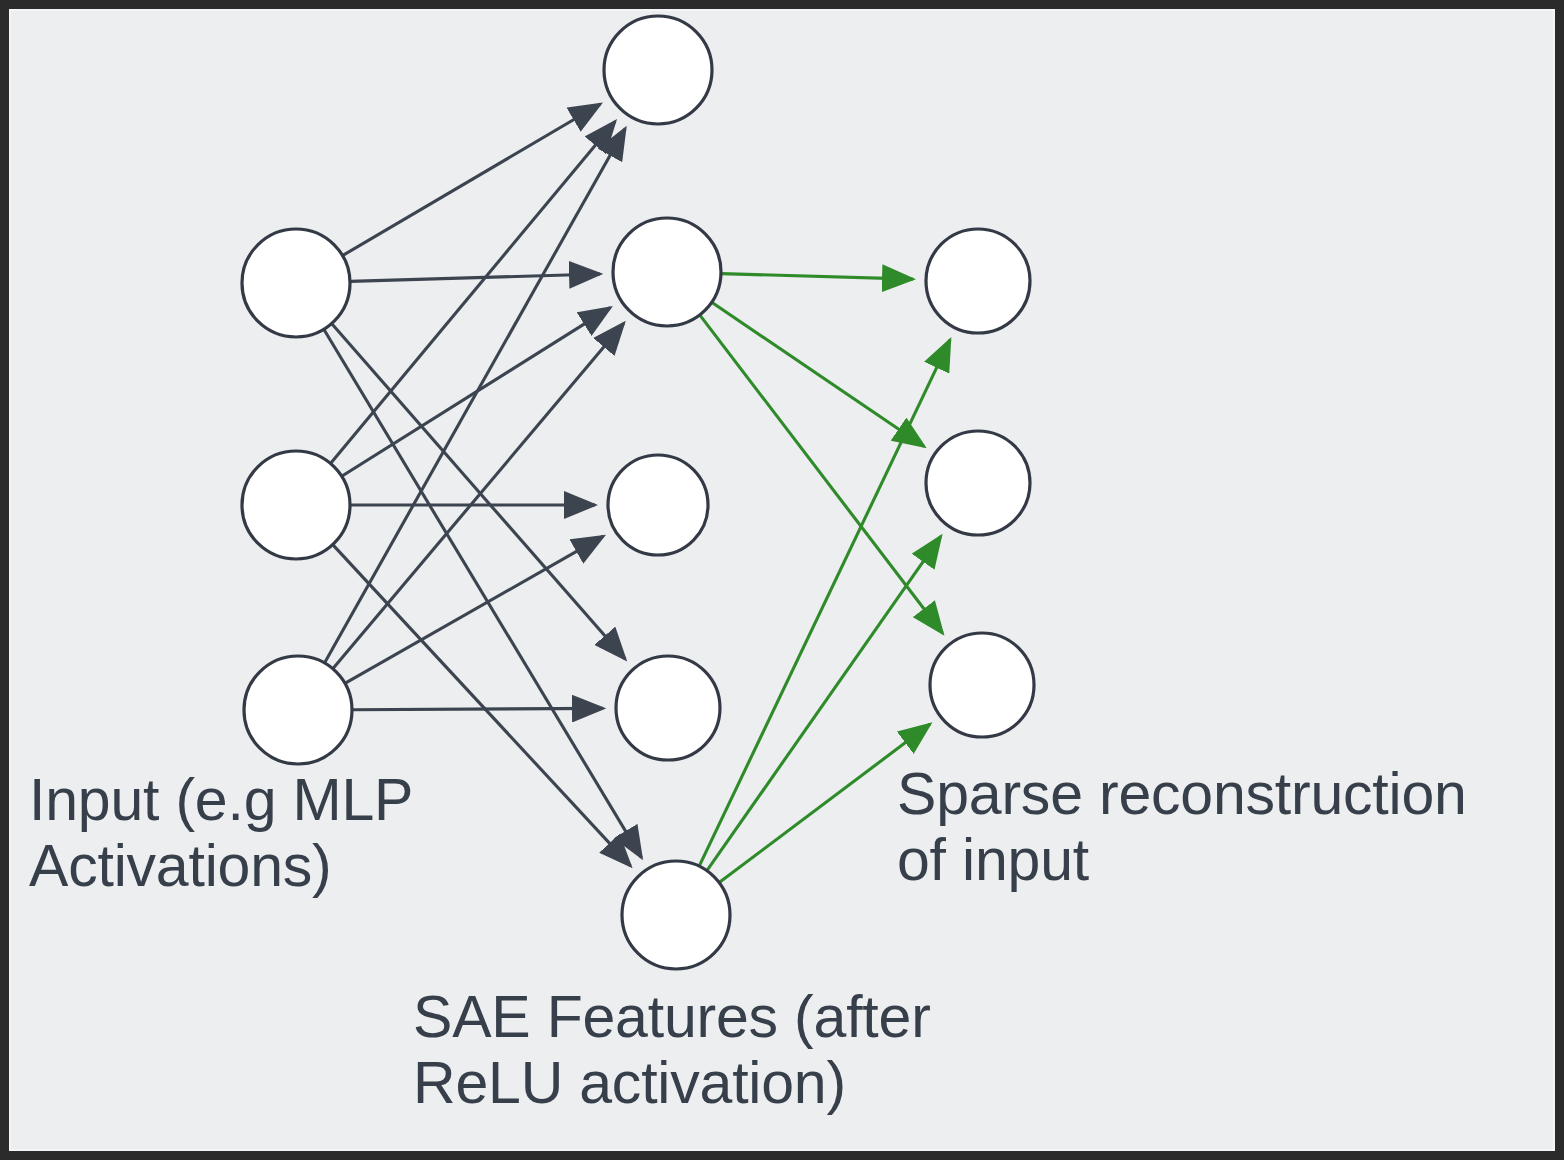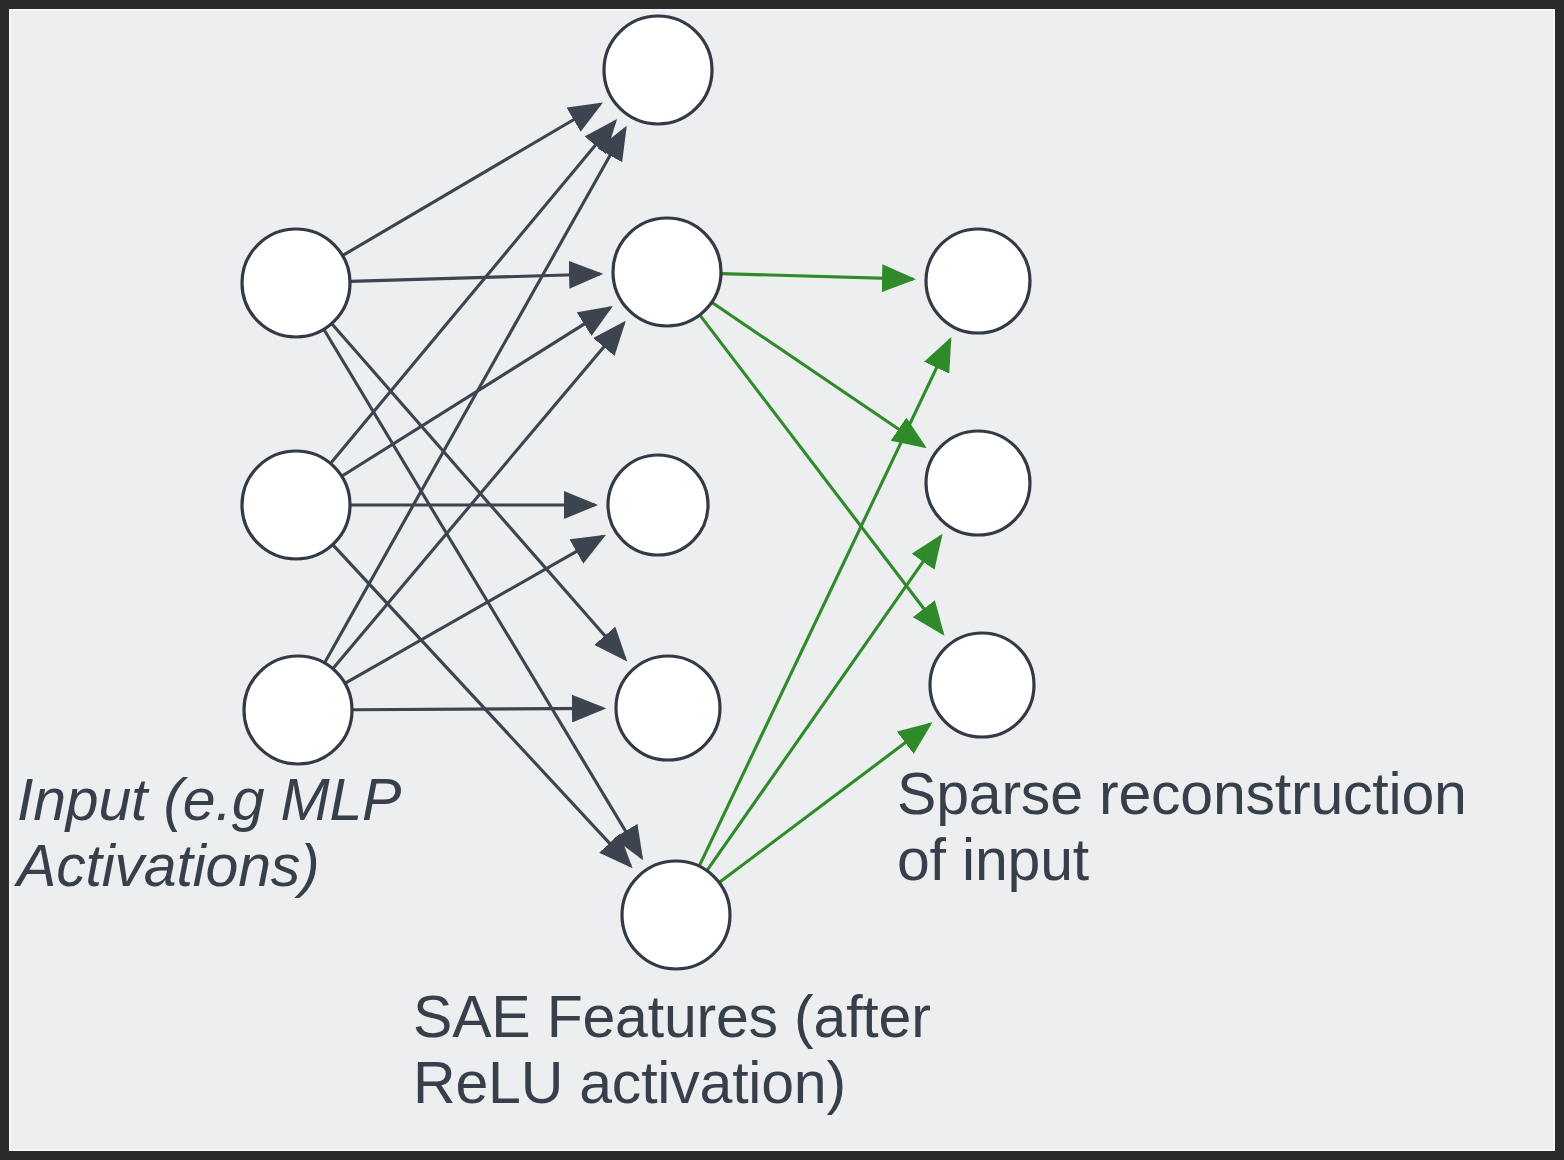--- a/index.html
+++ b/index.html
@@ -49,21 +49,21 @@
   }
   .caption {
     position: absolute;
     color: #363f4a;
     font-size: 59px;
     line-height: 1.12;
     letter-spacing: -0.2px;
     white-space: pre-line;
     font-family: "Liberation Sans", sans-serif;
   }
-  #cap-input { left: 8px;  top: 758px; font-style: italic; }
+  #cap-input { left: 20px;  top: 758px; }
   #cap-sae   { left: 404px; top: 975px; }
   #cap-out   { left: 888px; top: 752px; }
 </style>
 </head>
 <body>
 
 <div id="canvas">
 
   <svg id="diagram" viewBox="0 0 1564 1160" xmlns="http://www.w3.org/2000/svg">
     <defs>

